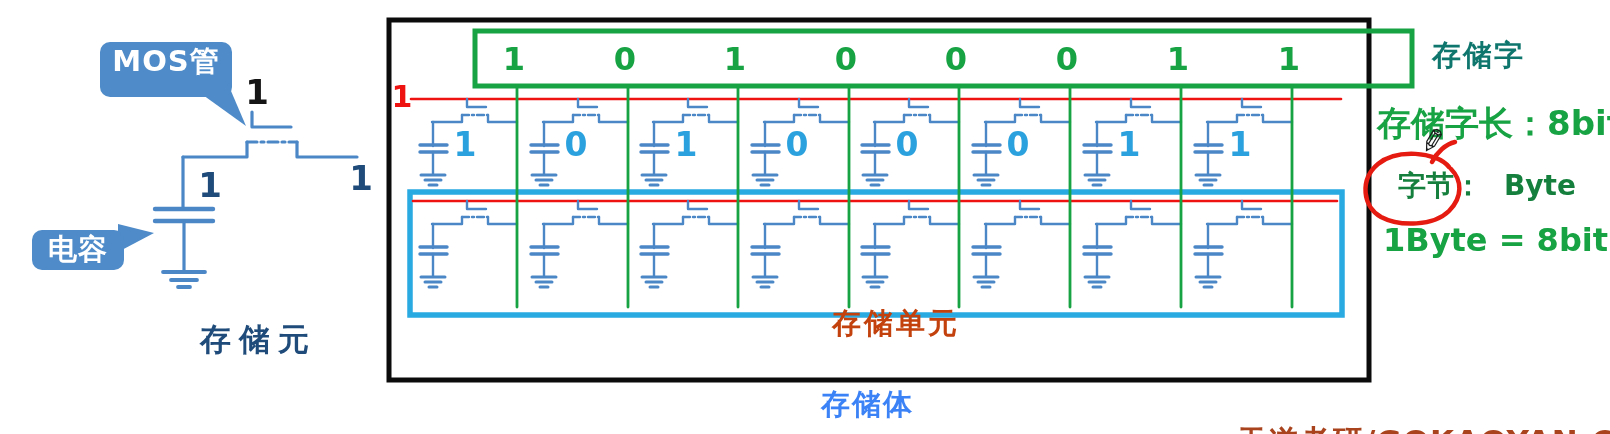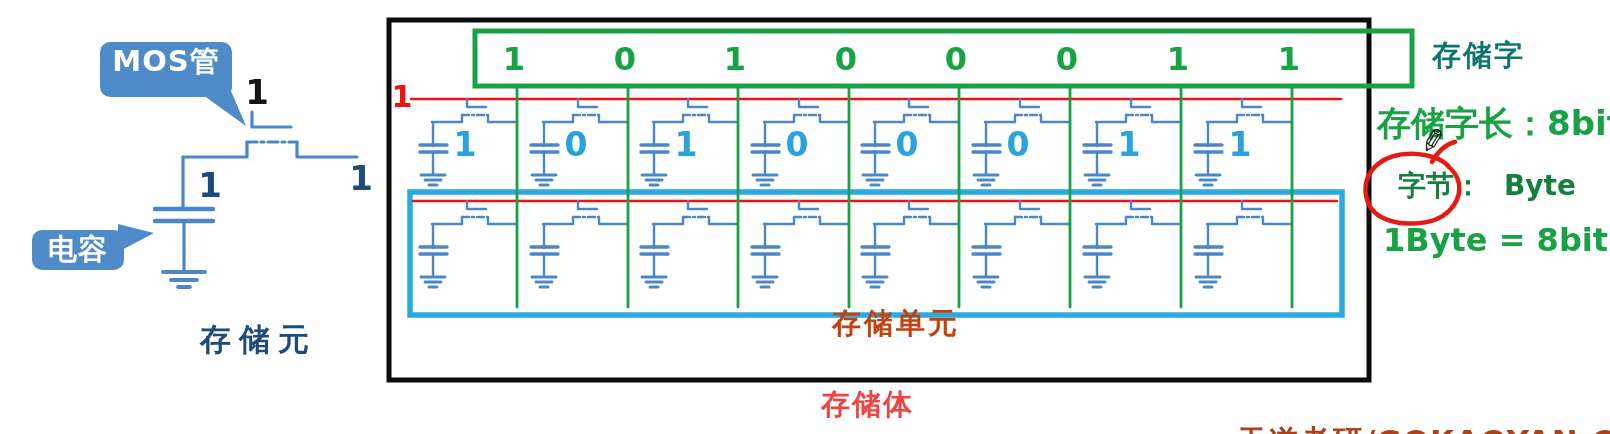--- a/index.html
+++ b/index.html
@@ -10,21 +10,21 @@
   .lbl{position:absolute;white-space:nowrap;line-height:1.1;}
   .bubble{
     position:absolute;display:flex;align-items:flex-start;justify-content:center;
     background:#4e8bc8;color:#ffffff;border-radius:10px;
     font-size:29px;font-weight:600;letter-spacing:1px;
   }
   #mos-bubble{left:100px;top:42px;width:132px;height:55px;}
   #cap-bubble{left:32px;top:230px;width:92px;height:40px;}
   #caption-element{left:200px;top:322px;font-size:31px;font-weight:600;color:#1e4b7a;letter-spacing:8px;}
   #caption-unit{left:804px;top:308px;font-size:29px;font-weight:600;color:#c2410c;letter-spacing:3px;margin-left:28px;}
-  #caption-bank{left:821px;top:389px;font-size:29px;font-weight:600;color:#ef4444;letter-spacing:2px;}
+  #caption-bank{left:821px;top:389px;font-size:29px;font-weight:600;color:#3b82f6;letter-spacing:2px;}
   #label-word{left:1432px;top:40px;font-size:29px;font-weight:600;color:#0f766e;letter-spacing:2px;}
   #label-wordlen{left:1377px;top:105px;font-size:34px;font-weight:700;color:#17a243;}
   #label-byte{left:1386px;top:171px;font-size:28px;font-weight:700;color:#15803d;margin-left:12px;}
   #label-byte .en{margin-left:22px;}
   #label-byteeq{left:1383px;top:223px;font-size:32px;font-weight:700;color:#17a243;}
   #pencil{left:1420px;top:124px;font-size:31px;color:#1a1a1a;
           transform:scaleX(-1) rotate(14deg);}
   #watermark{left:1236px;top:424px;font-size:31px;font-weight:700;color:#a8431d;letter-spacing:1px;}
   svg{position:absolute;left:0;top:0;}
 </style>

